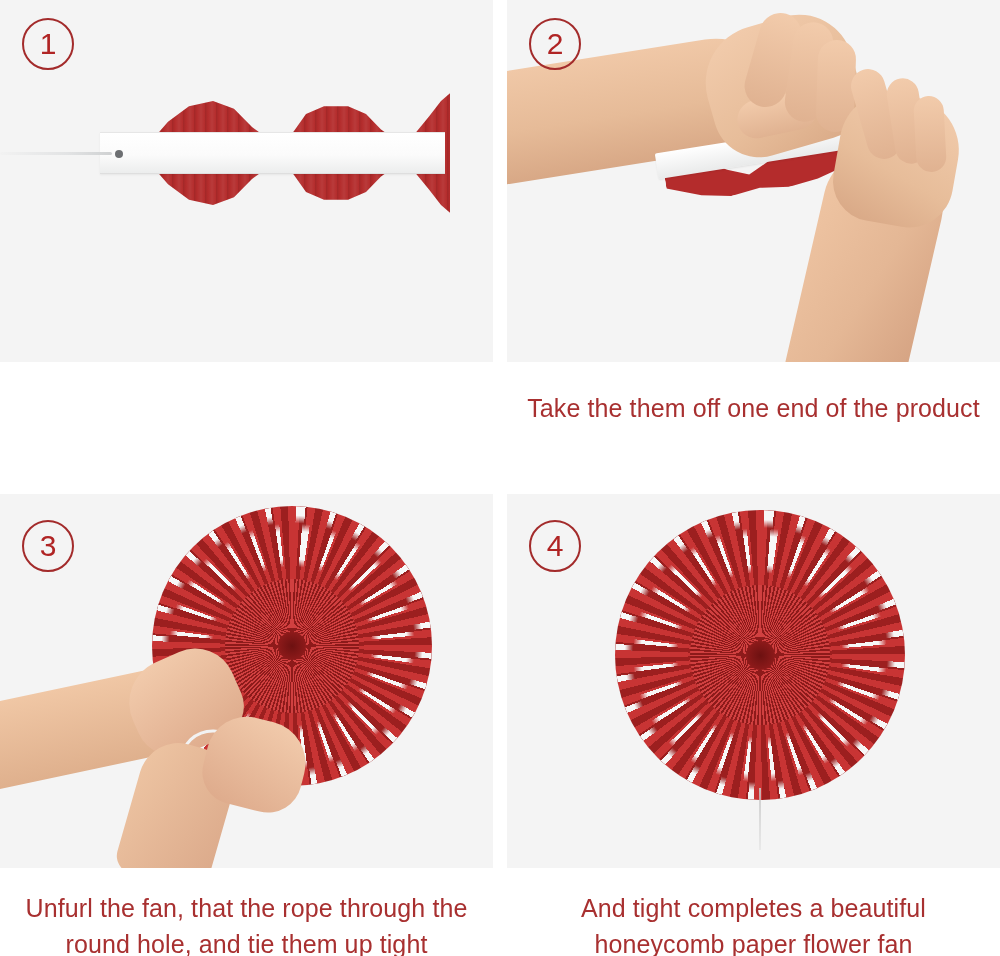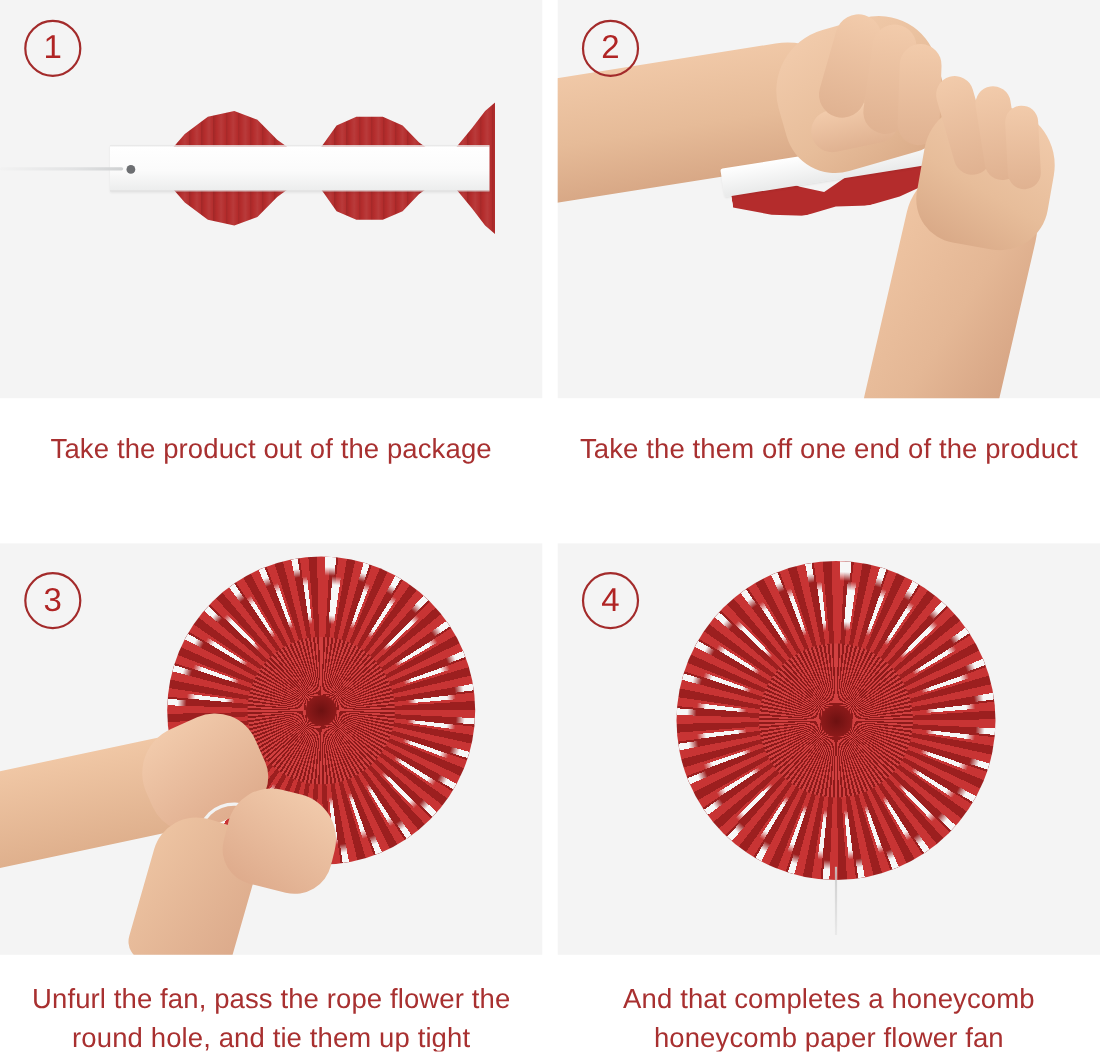--- a/index.html
+++ b/index.html
@@ -319,21 +319,20 @@
 
       <div class="fold-scene">
         <div class="fold-wrap">
           <div class="fold-red"></div>
           <div class="fold-band"></div>
           <div class="fold-eyelet"></div>
           <div class="fold-rope"></div>
         </div>
       </div>
     </div>
-    <div class="caption">Take the product out of the package</div>
   </div>
 
   <div class="step col-r row-t">
     <div class="stage">
       <div class="badge">2</div>
 
       <div class="hands2">
         <div class="arm-l"></div>
 
         <div class="fold2">
@@ -373,38 +372,38 @@
 
         <div class="strip3"></div>
         <div class="arm3-l"></div>
         <div class="palm3-l"></div>
         <div class="rope3"></div>
         <div class="arm3-r"></div>
         <div class="palm3-r"></div>
       </div>
     </div>
     <div class="caption">
-      <div>Unfurl the fan, pass the rope flower the</div>
+      <div>Unfurl the fan, that the rope through the</div>
       <div>round hole, and tie them up tight</div>
     </div>
   </div>
 
   <div class="step col-r row-b">
     <div class="stage">
       <div class="badge">4</div>
 
       <div class="fan" id="fan4">
         <div class="fan-points"></div>
         <div class="fan-disc"></div>
         <div class="fan-ring" style="inset:0"></div>
         <div class="fan-ring2" style="inset:0"></div>
         <div class="fan-core"></div>
         <div class="fan-hub"></div>
         <div class="fan-stem"></div>
       </div>
     </div>
     <div class="caption">
-      <div>And that completes a honeycomb</div>
+      <div>And tight completes a beautiful</div>
       <div>honeycomb paper flower fan</div>
     </div>
   </div>
 
 </div>
 
 </body></html>

